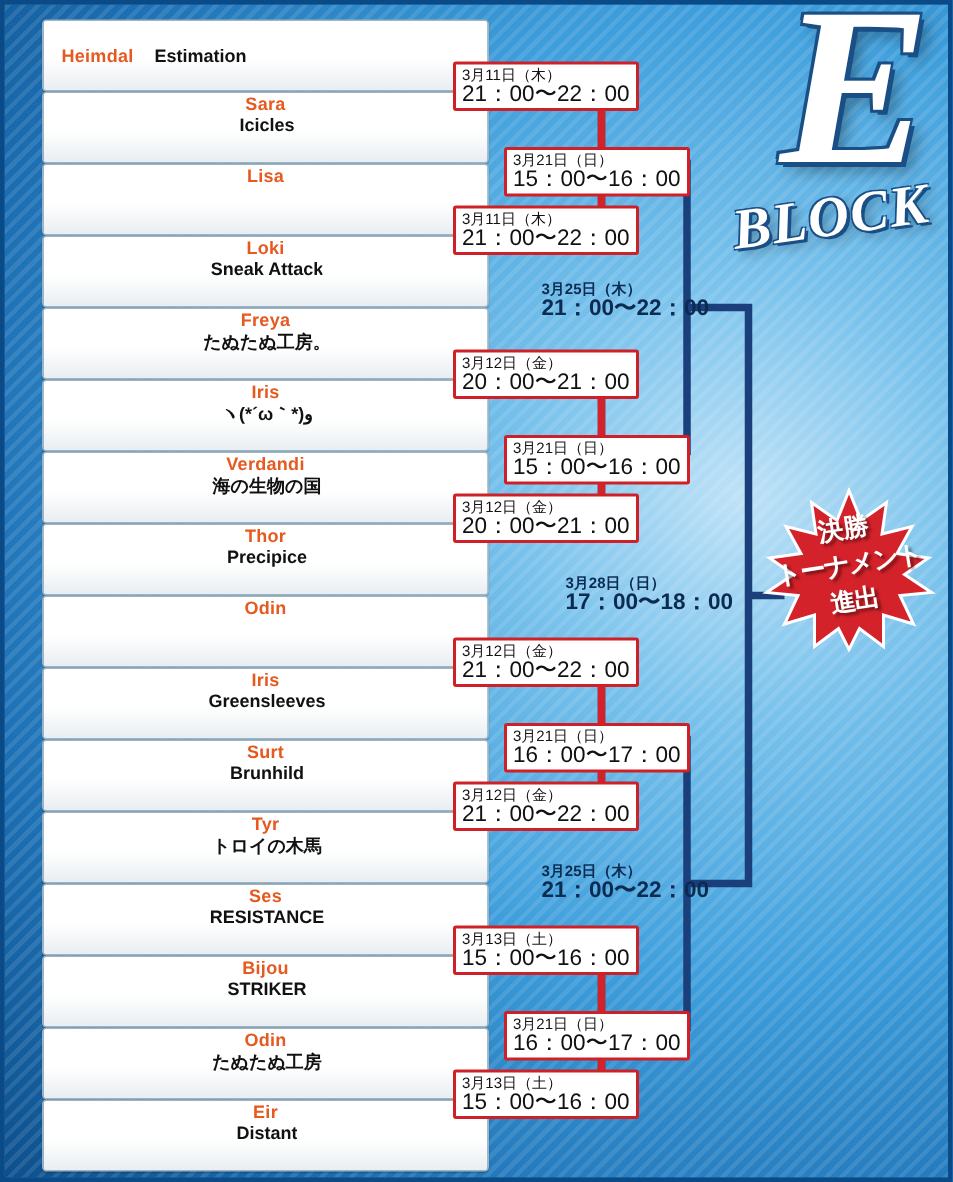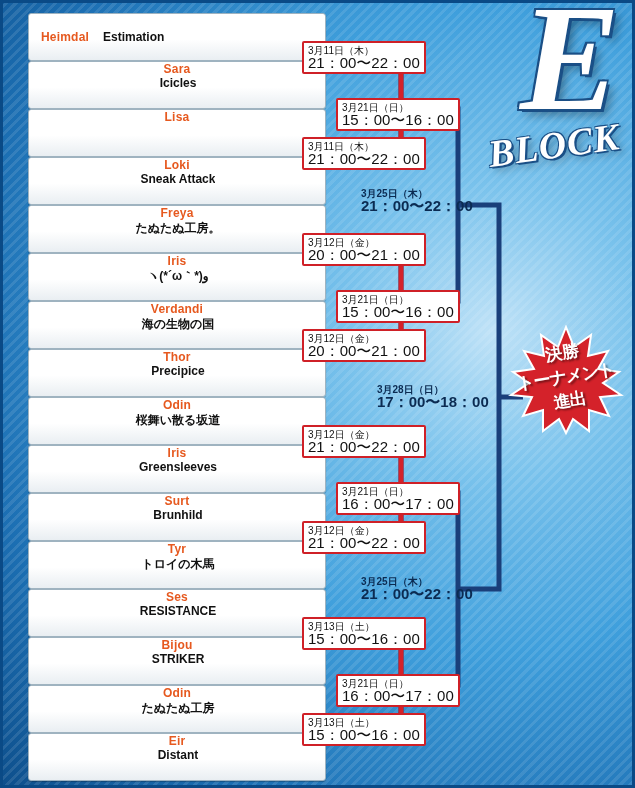--- a/index.html
+++ b/index.html
@@ -217,21 +217,20 @@
     <div class="team-row">
       <div class="seed">Verdandi</div>
       <div class="tname">海の生物の国</div>
     </div>
     <div class="team-row">
       <div class="seed">Thor</div>
       <div class="tname">Precipice</div>
     </div>
     <div class="team-row">
       <div class="seed">Odin</div>
-      <div class="tname">桜舞い散る坂道</div>
     </div>
     <div class="team-row">
       <div class="seed">Iris</div>
       <div class="tname">Greensleeves</div>
     </div>
     <div class="team-row">
       <div class="seed">Surt</div>
       <div class="tname">Brunhild</div>
     </div>
     <div class="team-row">

